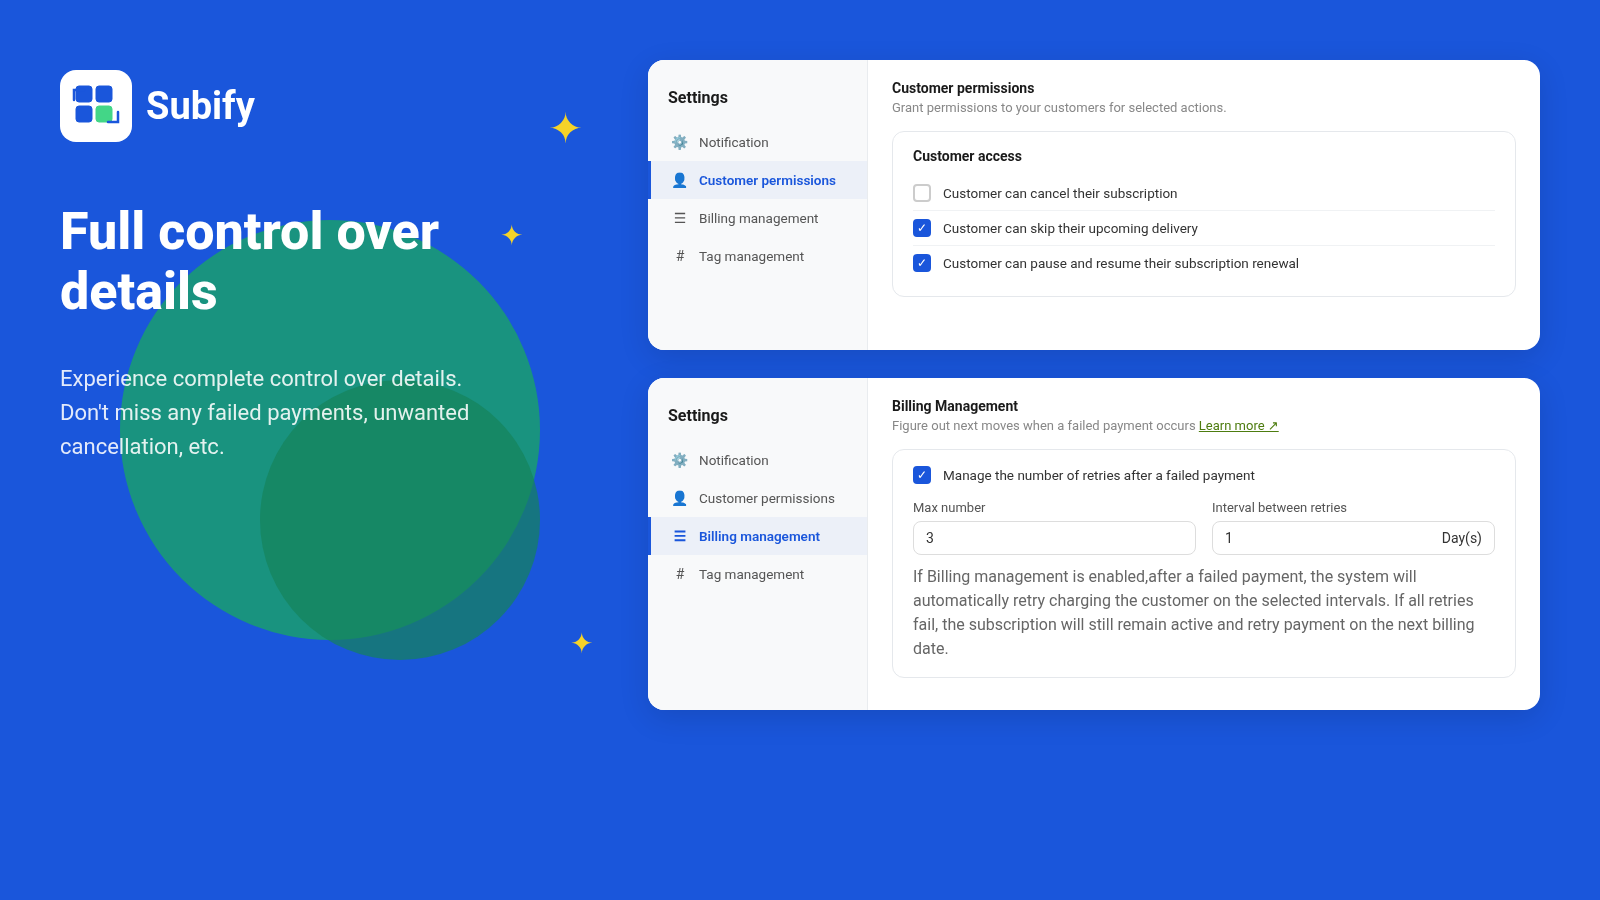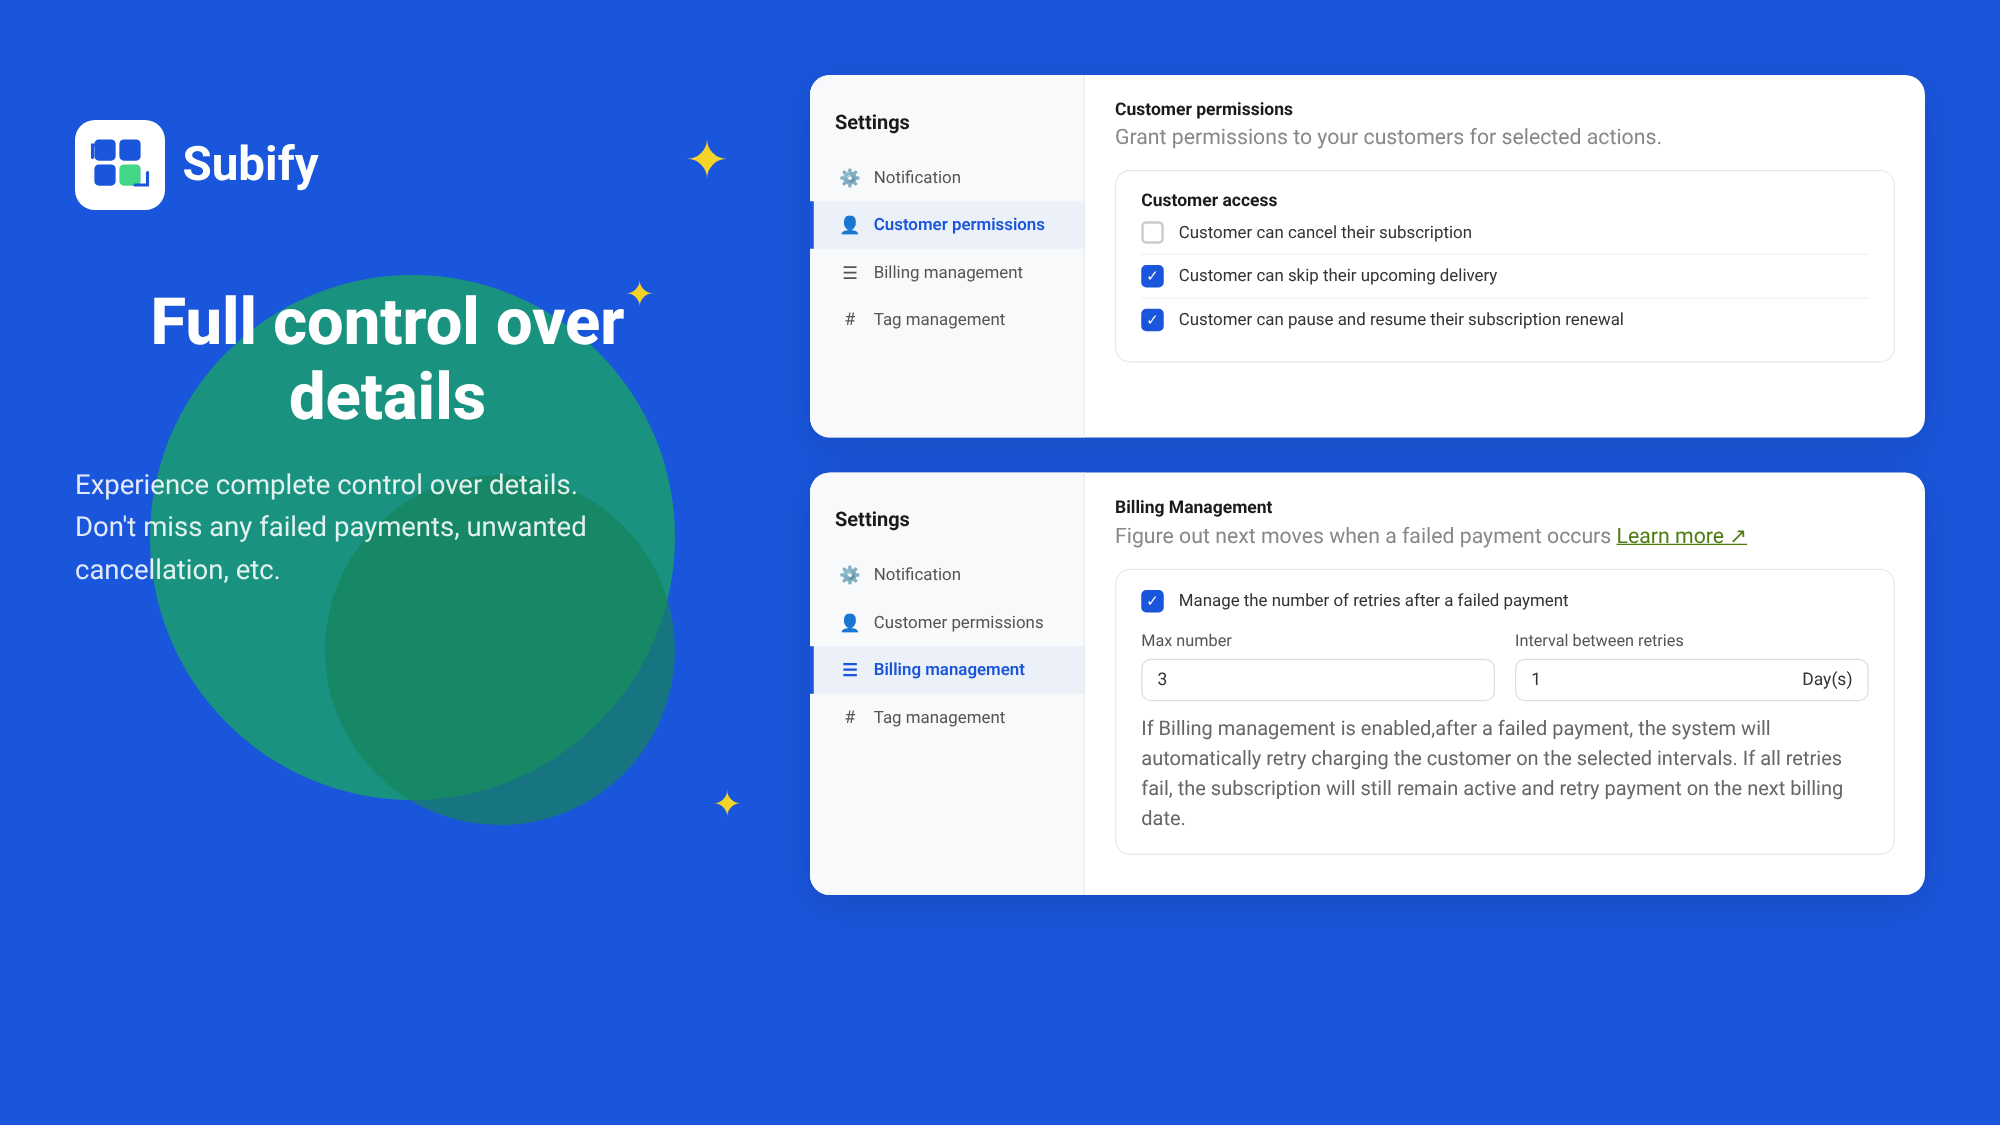--- a/index.html
+++ b/index.html
@@ -46,21 +46,21 @@
     .sparkle-3 { top: 630px; left: 570px; font-size: 28px; }
     .sparkle-4 { top: 435px; right: 220px; font-size: 30px; }
 
     
     .left-panel {
       position: absolute;
       left: 0;
       top: 0;
       width: 620px;
       height: 900px;
-      padding: 96px 60px;
+      padding: 70px 60px;
     }
 
     .logo-area {
       display: flex;
       align-items: center;
       gap: 14px;
       margin-bottom: 60px;
     }
 
     .logo-icon {
@@ -84,22 +84,21 @@
       font-size: 38px;
       font-weight: 700;
       color: white;
     }
 
     .headline {
       font-size: 52px;
       font-weight: 800;
       color: white;
       line-height: 1.15;
-      margin-bottom: 24px;
-      text-align: center;
+      margin-bottom: 40px;
     }
 
     .subtext {
       font-size: 22px;
       color: rgba(255,255,255,0.88);
       line-height: 1.55;
     }
 
     
     .right-panel {
@@ -168,38 +167,38 @@
     }
 
     .content-section-title {
       font-size: 14px;
       font-weight: 700;
       color: #1a1a1a;
       margin-bottom: 4px;
     }
 
     .content-section-subtitle {
-      font-size: 17px;
+      font-size: 13px;
       color: #888;
       margin-bottom: 16px;
     }
 
     .permission-card {
       background: white;
       border: 1px solid #e5e8ec;
       border-radius: 12px;
       padding: 16px 20px;
       margin-bottom: 12px;
     }
 
     .permission-card-title {
       font-size: 14px;
       font-weight: 700;
       color: #1a1a1a;
-      margin-bottom: 0;
+      margin-bottom: 12px;
     }
 
     .permission-item {
       display: flex;
       align-items: center;
       gap: 12px;
       padding: 8px 0;
       border-bottom: 1px solid #f0f2f4;
       font-size: 13.5px;
       color: #333;

